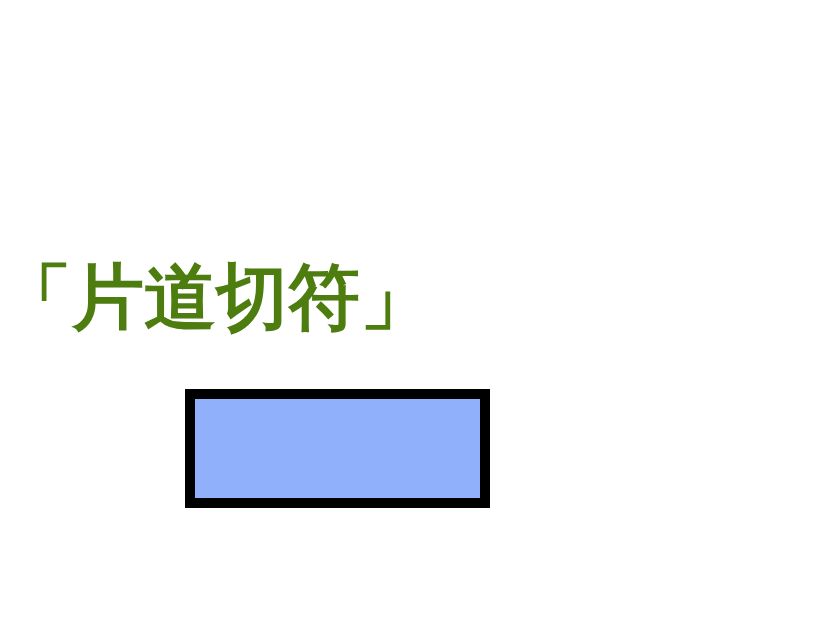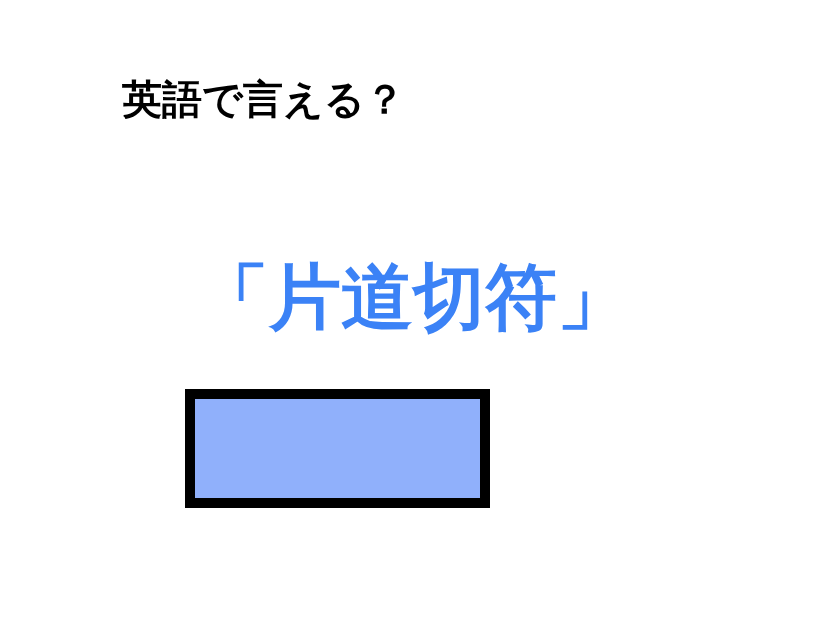--- a/index.html
+++ b/index.html
@@ -33,25 +33,25 @@
     letter-spacing: 0px;
     white-space: nowrap;
   }
 
   
   .phrase-line {
     position: absolute;
     left: 0;
     top: 255px;
     width: 826px;
-    text-align: center;
+    text-align: left;
     font-size: 72px;
     line-height: 84px;
     font-weight: 700;
-    color: #3b82f6;
+    color: #4d7c0f;
     letter-spacing: 0px;
     white-space: nowrap;
   }
 
   
   .answer-row {
     position: absolute;
     left: 0;
     top: 389px;
     width: 826px;
@@ -67,21 +67,20 @@
     box-sizing: border-box;
     border: 10px solid #000000;
     background: #90b0fb;
   }
 </style>
 </head>
 <body>
 
 <div class="quiz-card">
 
-  <div class="prompt-line">英語で言える？</div>
 
   <div class="phrase-line">「片道切符」</div>
 
   <div class="answer-row">
 
     <div class="blank-box"></div>
 
   </div>
 
 </div>

